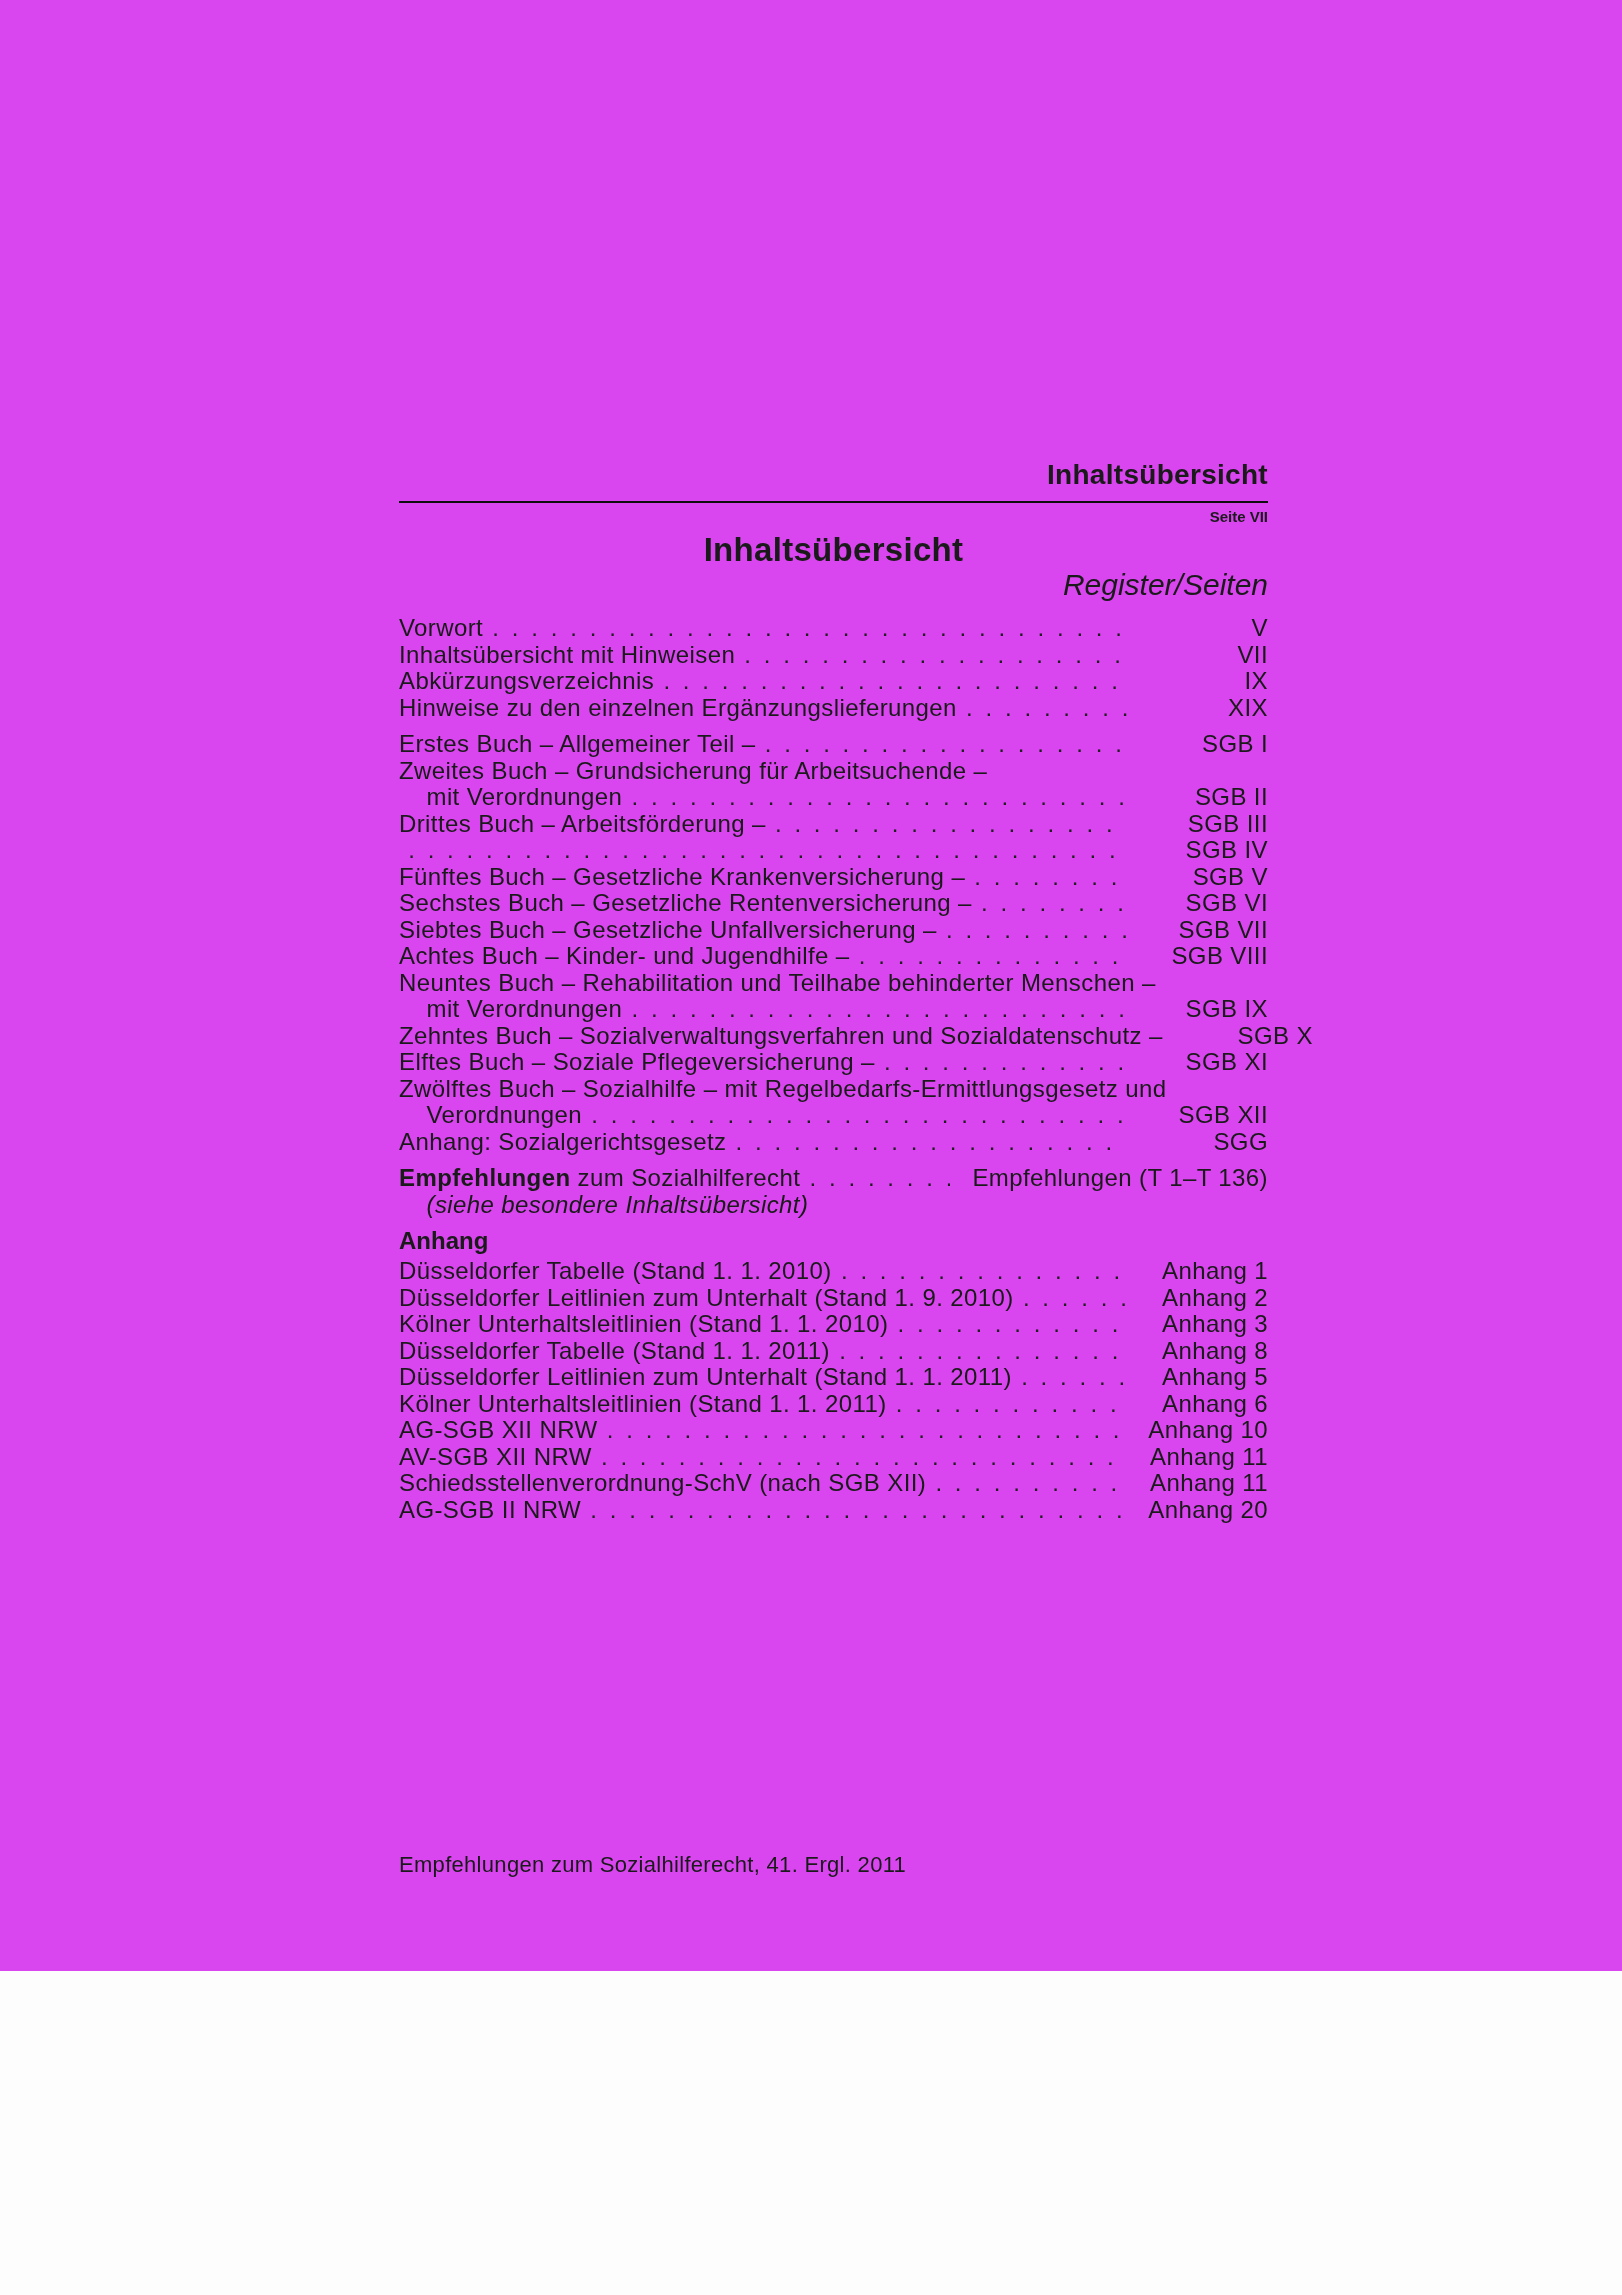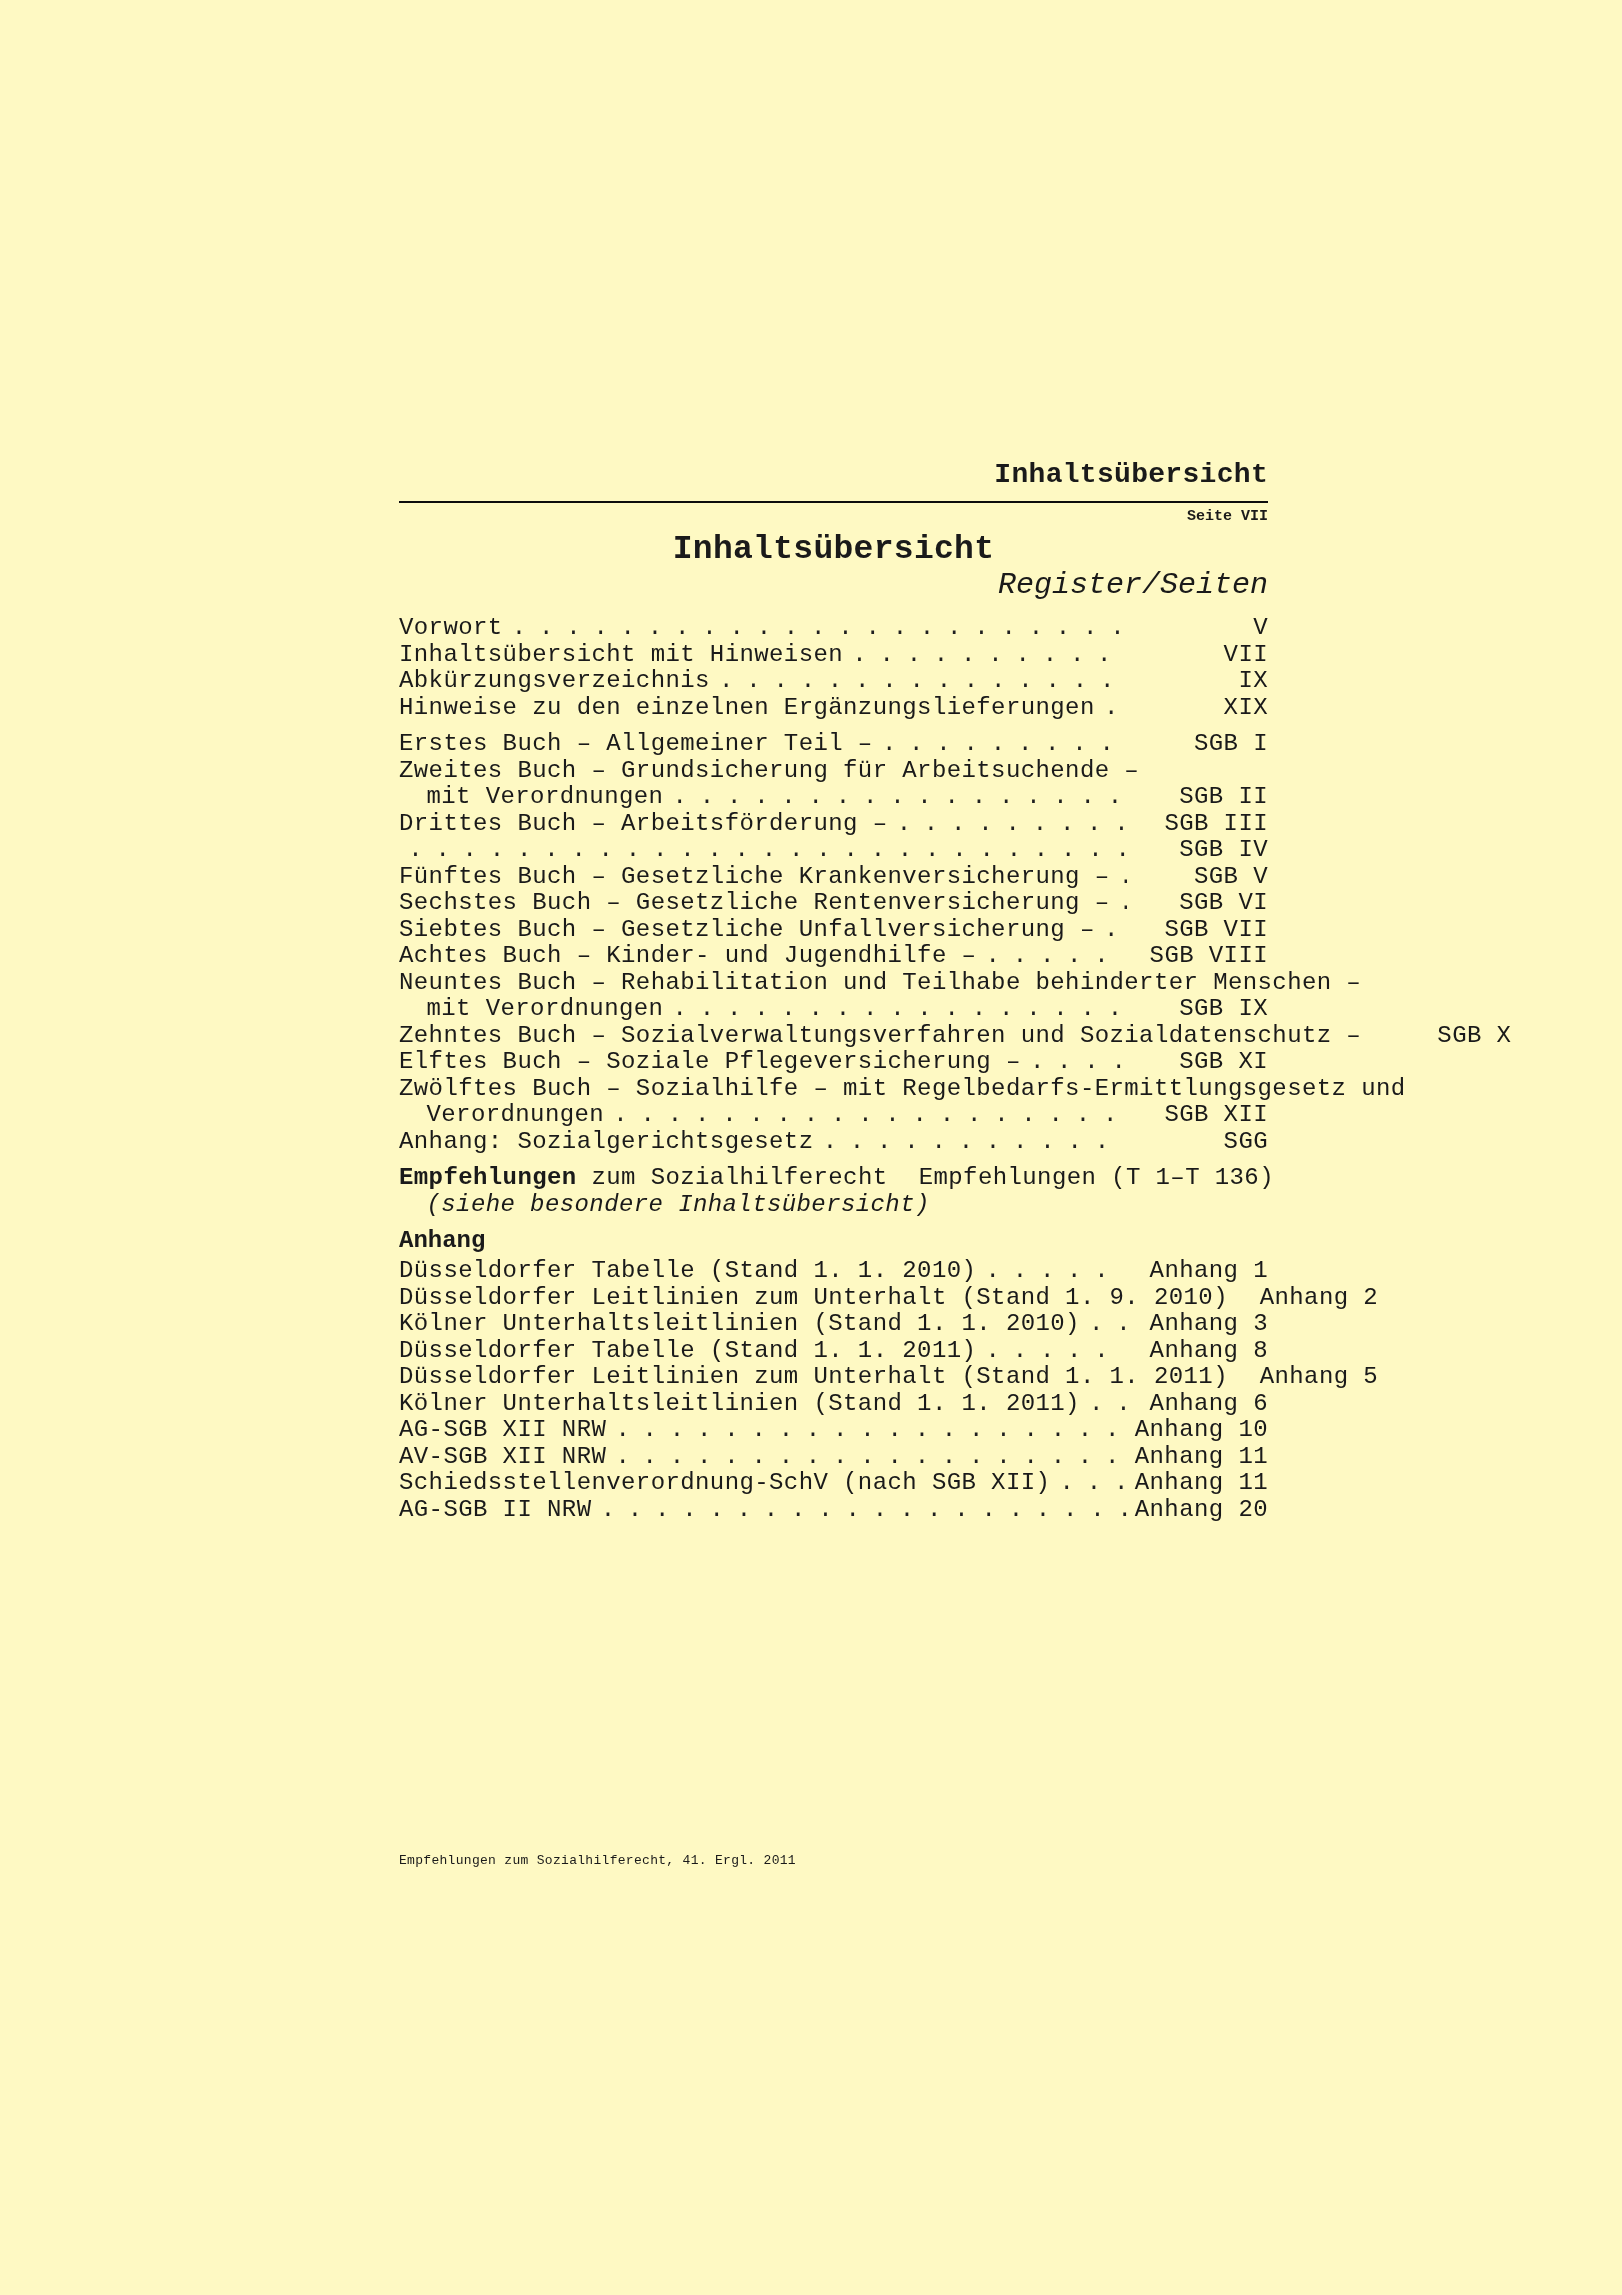--- a/index.html
+++ b/index.html
@@ -1,21 +1,21 @@
 <!DOCTYPE html>
 <html style="font-size:10.5px"><head>
 <meta charset="utf-8">
 <style>
   html,body{margin:0;padding:0;background:#fdfdfd;}
   .page{
     position:relative;
-    width:1622px;height:2295px;
-    background:#fef9c3;
+    width:1622px;height:1971px;
+    background:#d946ef;
     color:#1a1a1a;
-    font-family:Liberation Mono, monospace;
+    font-family:Liberation Sans, sans-serif;
     overflow:hidden;
   }
   .content{position:absolute;left:399px;top:461px;width:869px;}
 
   .running-head{font-size:28px;font-weight:700;text-align:right;line-height:1;letter-spacing:0.3px;}
   .header-rule{border-top:2.6px solid #0d0d0d;margin-top:11.8px;height:0;}
   .page-marker{font-size:15px;font-weight:700;text-align:right;margin-top:5.9px;line-height:1;}
   .page-title{font-size:33px;font-weight:700;text-align:center;margin-top:9.2px;line-height:1;letter-spacing:0.3px;}
   .column-header{font-size:30px;font-style:italic;text-align:right;margin-top:4.6px;line-height:1;}
 
@@ -26,21 +26,21 @@
   .italic{font-style:italic;}
 
   .toc-row{display:flex;align-items:baseline;}
   .toc-row.indent{padding-left:27.5px;}
   .toc-label{flex:0 0 auto;white-space:nowrap;letter-spacing:0.4px;}
   .toc-leader{flex:1 1 0;min-width:0;overflow:hidden;text-align:right;white-space:nowrap;margin-left:9.2px;color:#1f1f1f;}
   .dots{letter-spacing:12.8px;}
   .toc-ref{flex:0 0 auto;width:141px;text-align:right;white-space:nowrap;letter-spacing:0.4px;}
   .toc-ref.wide{width:auto;margin-left:22px;}
 
-  .page-footer{position:absolute;left:399px;top:1854px;font-size:13px;line-height:1;letter-spacing:0.3px;}
+  .page-footer{position:absolute;left:399px;top:1854px;font-size:22px;line-height:1;letter-spacing:0.3px;}
 </style>
 </head>
 <body>
 
 <div class="page">
   <div class="content">
     <div class="running-head">Inhaltsübersicht</div>
     <div class="header-rule"></div>
     <div class="page-marker">Seite VII</div>
     <div class="page-title">Inhaltsübersicht</div>

